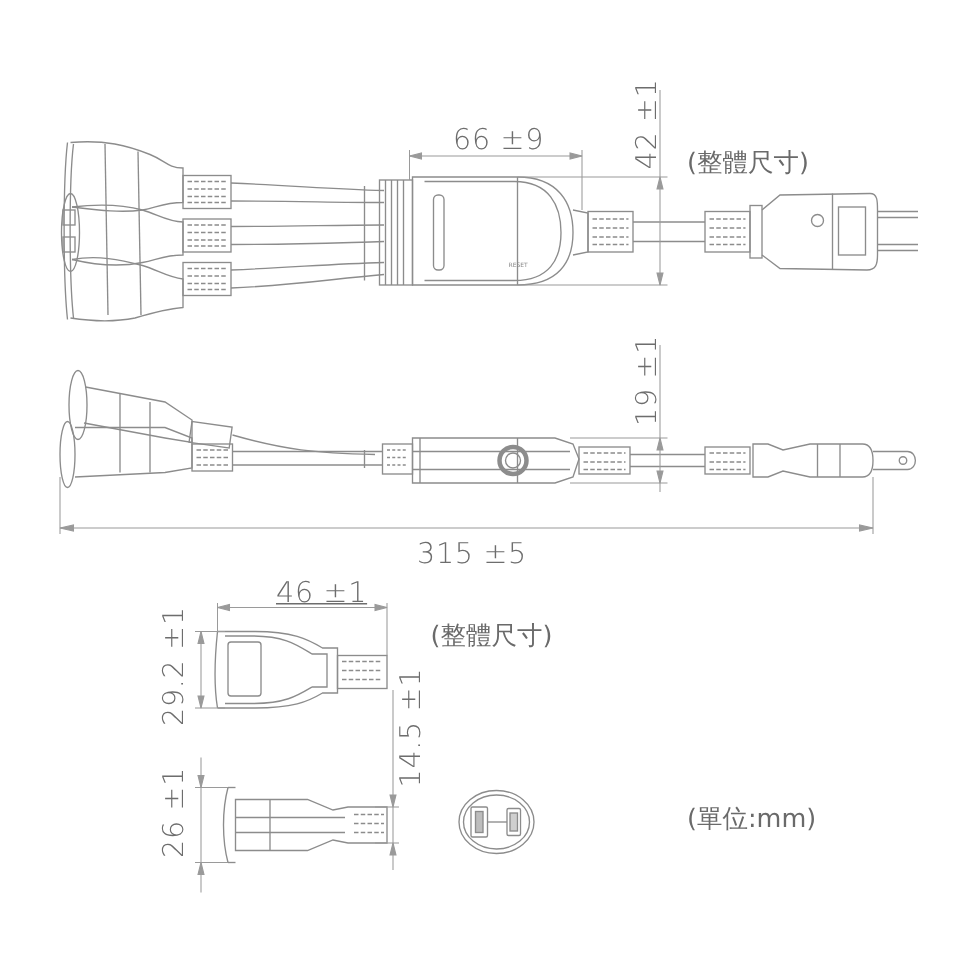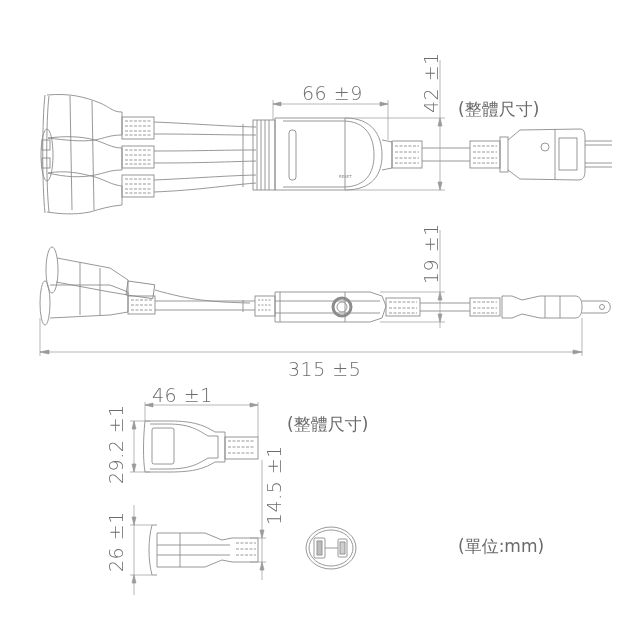--- a/index.html
+++ b/index.html
@@ -203,21 +203,21 @@
     <line x1="134" y1="505" x2="134" y2="595"></line>
     <path d="M134 525 l-2 -8 h4 z" fill="#9a9a9a"></path>
     <path d="M134 575 l-2 8 h4 z" fill="#9a9a9a"></path>
   </g>
 </svg>
 
 <div class="lbl title" style="left:458px;top:63px;margin-top:38px;">(整體尺寸)</div>
 <div class="lbl dim" style="left:302px;top:84px;">66 ±9</div>
 <div class="lbl dim rot" style="left:422px;top:113px;">42 ±1</div>
 <div class="lbl dim rot" style="left:422px;top:284px;">19 ±1</div>
-<div class="lbl dim" style="left:288px;top:360px;">315 ±5</div>
+<div class="lbl dim" style="left:278px;top:360px;">315 ±5</div>
 <div class="lbl" style="left:339px;top:175px;font-size:4px;color:#888;">RESET</div>
 
-<div class="lbl dim" style="left:152px;top:386px;">46 ±1</div>
+<div class="lbl dim" style="left:184px;top:386px;text-decoration:underline;">46 ±1</div>
 <div class="lbl title" style="left:287px;top:416px;">(整體尺寸)</div>
 <div class="lbl dim rot" style="left:107px;top:484px;">29.2 ±1</div>
 <div class="lbl dim rot" style="left:265px;top:525px;">14.5 ±1</div>
 <div class="lbl dim rot" style="left:107px;top:572px;">26 ±1</div>
 <div class="lbl title" style="left:458px;top:538px;">(單位:mm)</div>
 
 </body></html>

